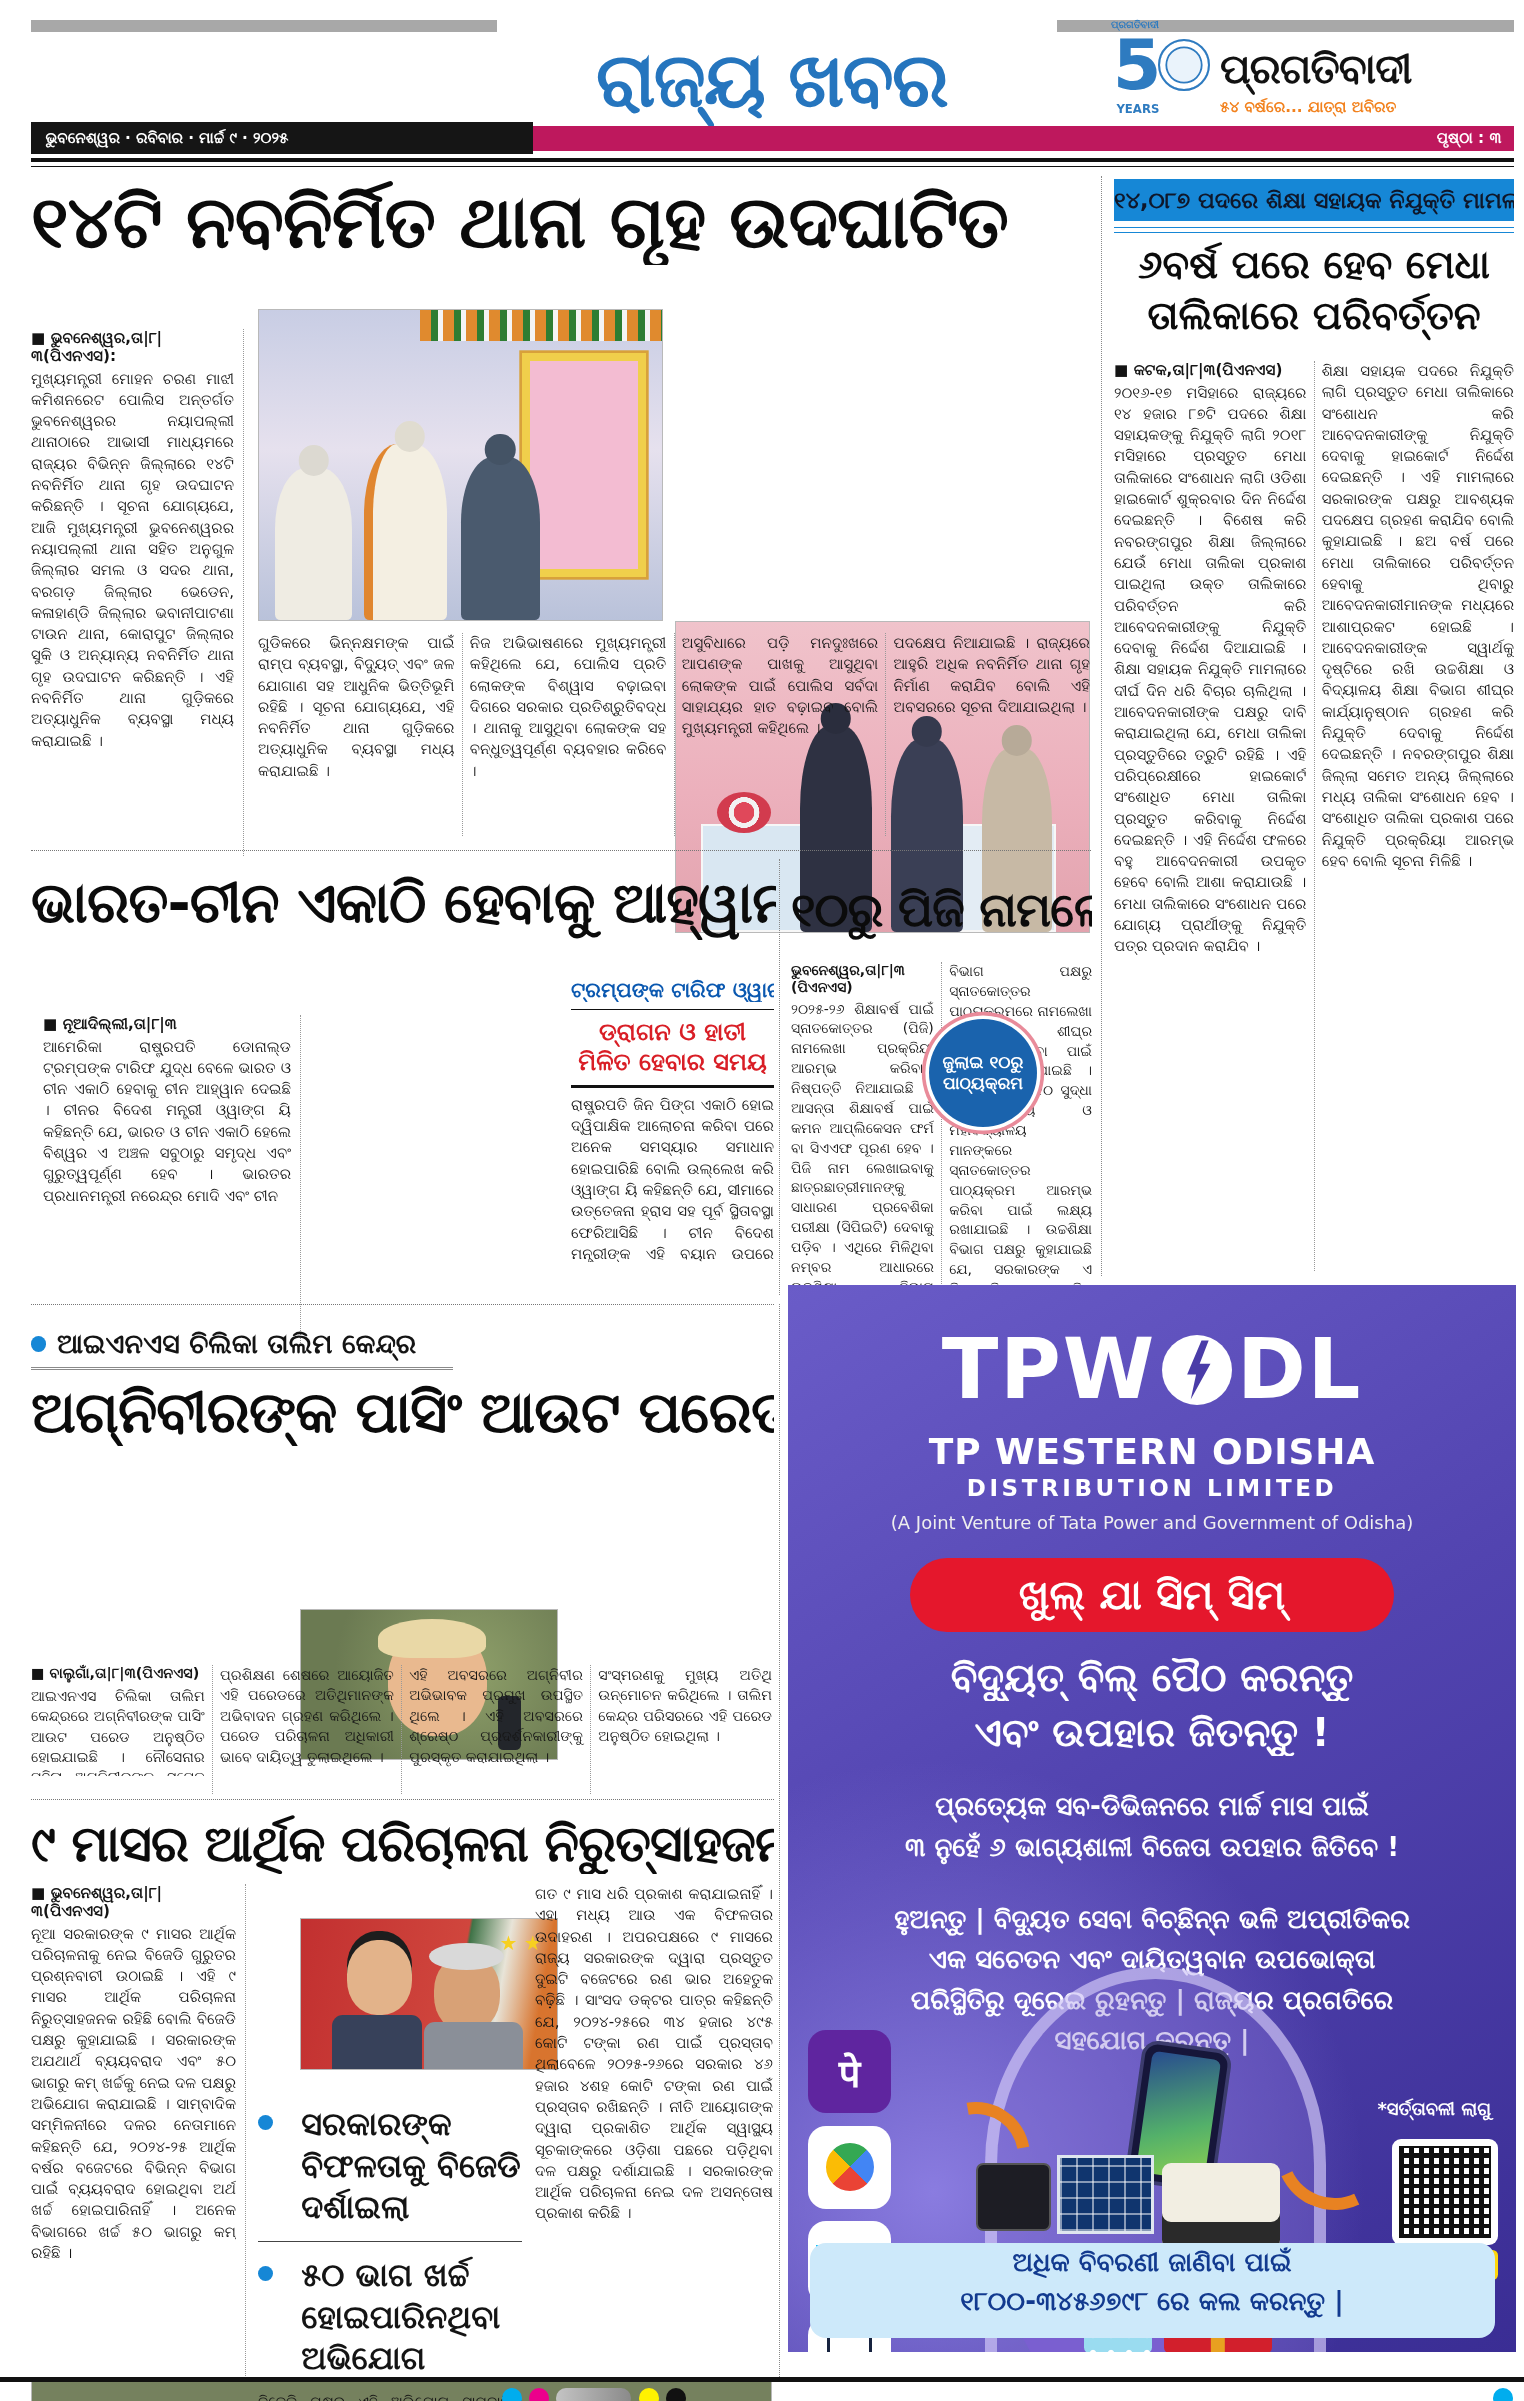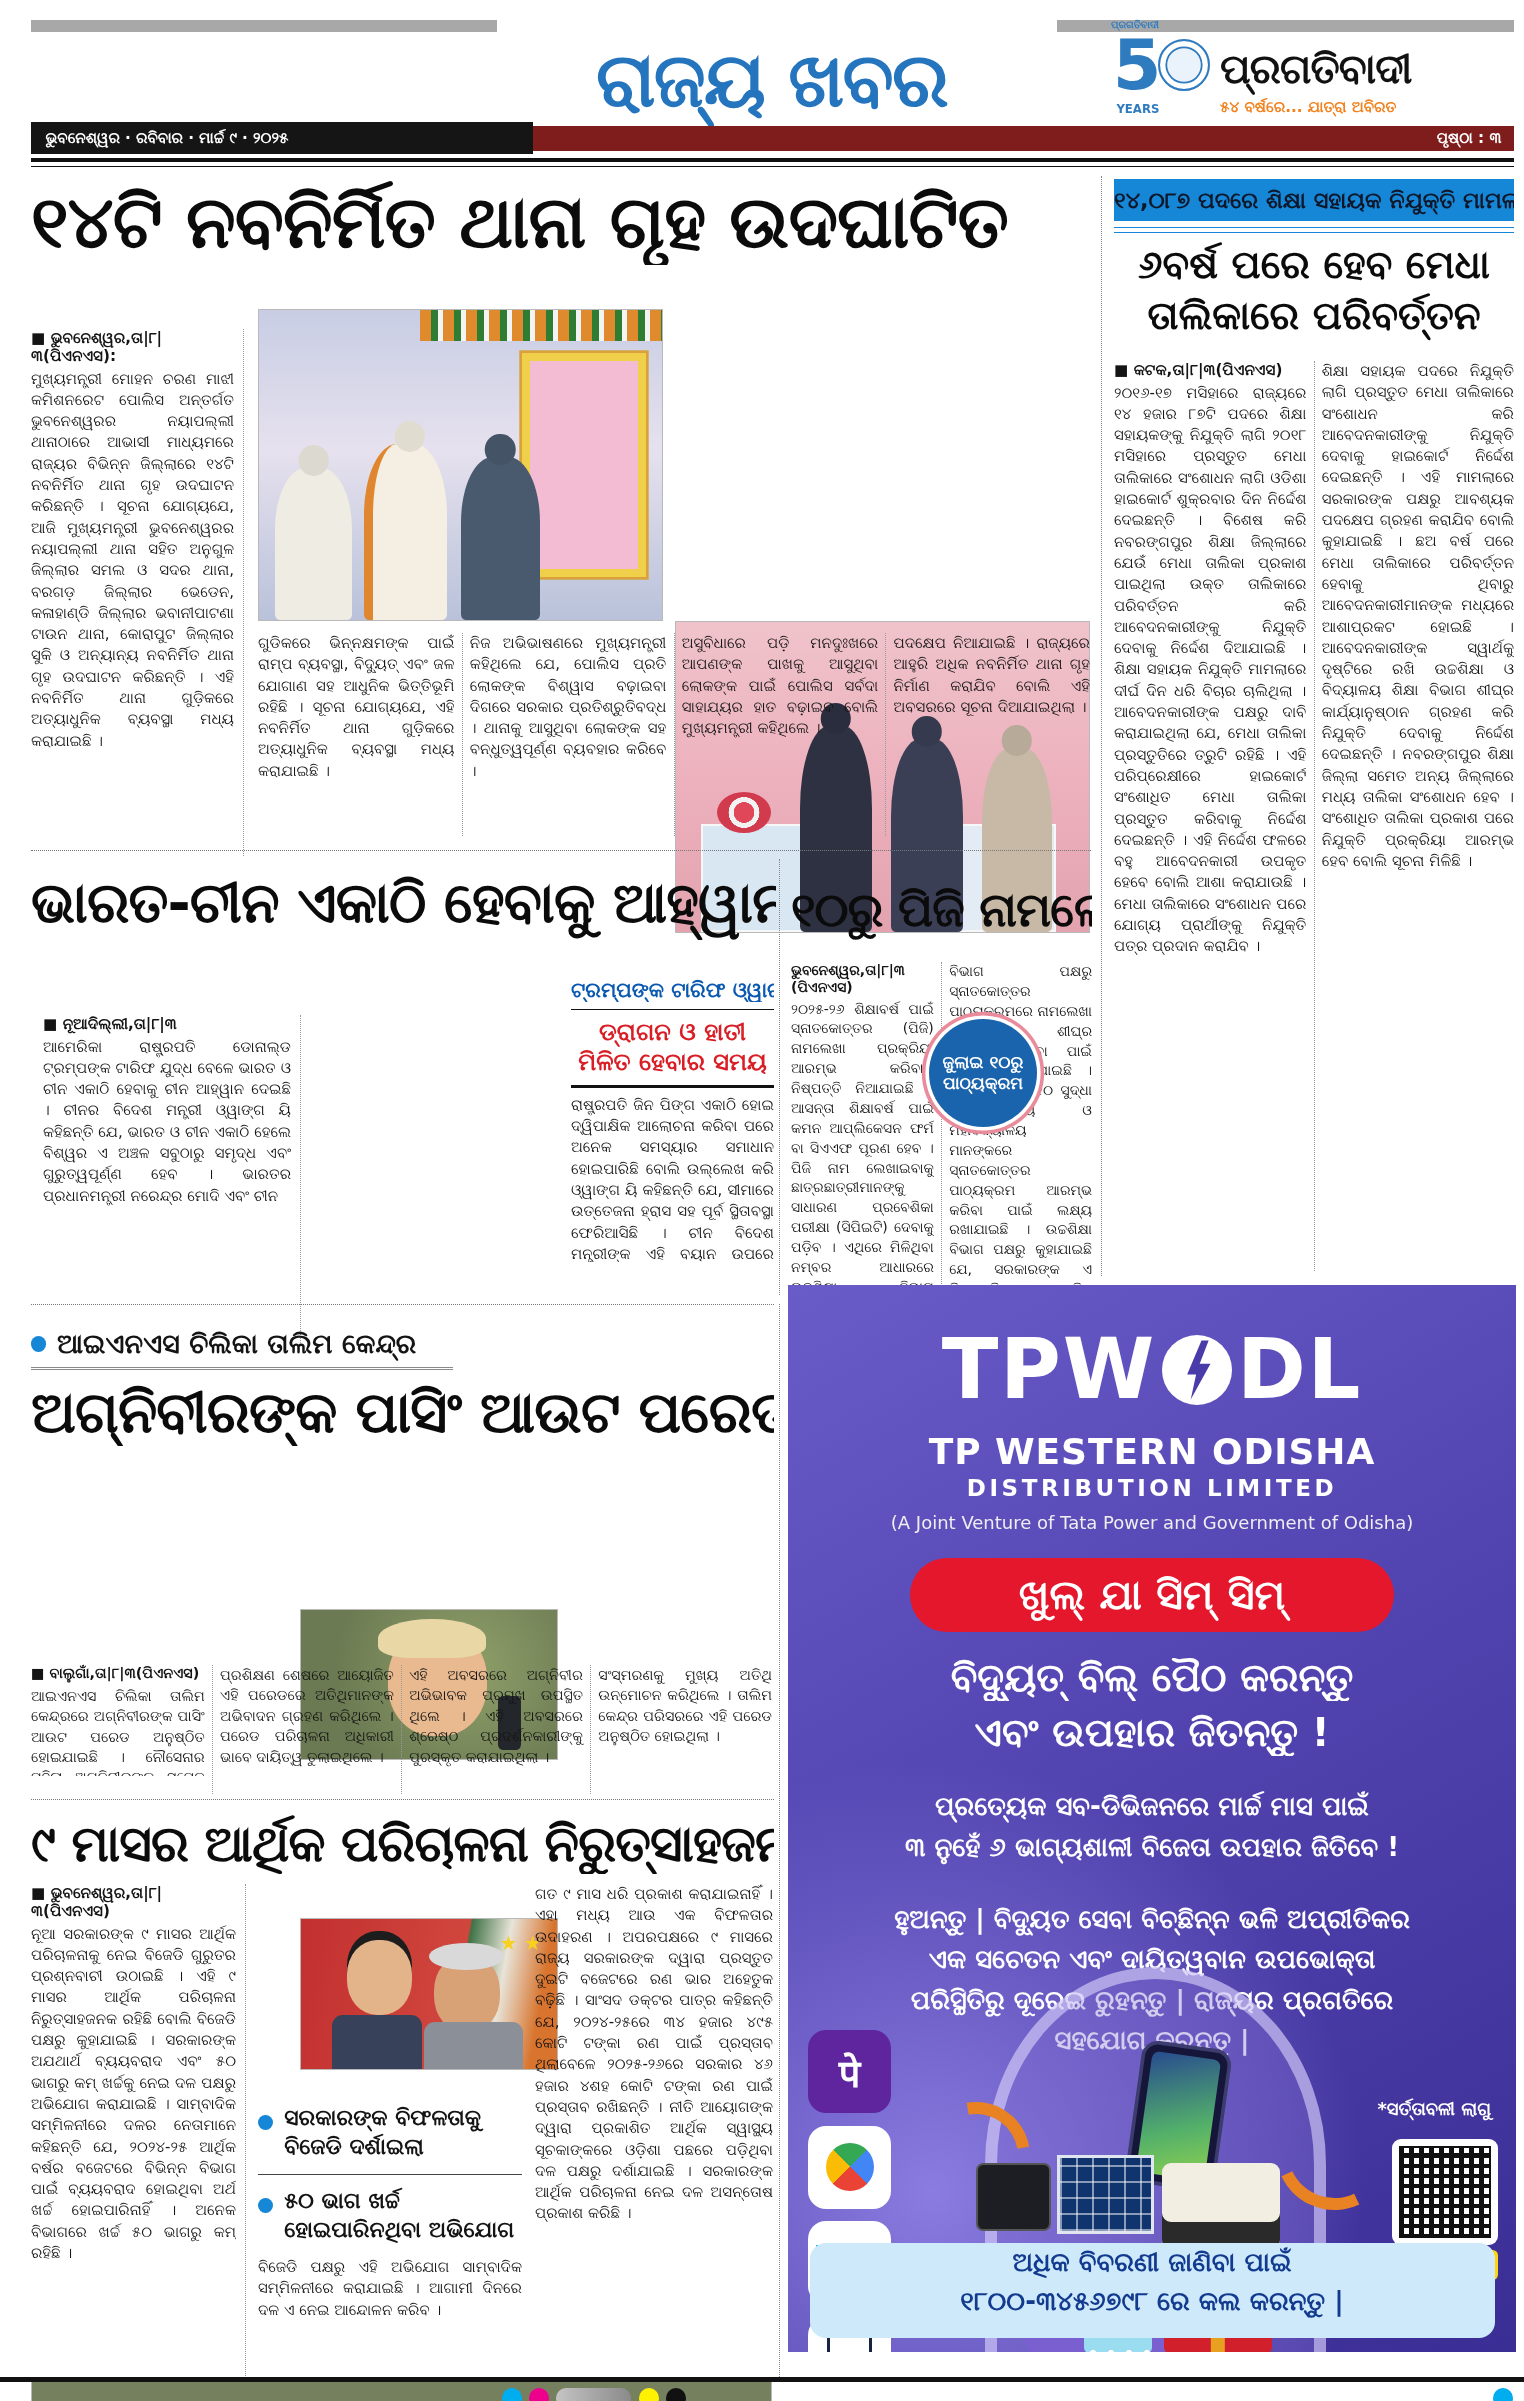--- a/index.html
+++ b/index.html
@@ -16,21 +16,21 @@
   .dotted-h { border-top: 1.8px dotted #777; }
   .colrow { display: flex; }
   .colrow > div { flex: 1; padding: 0 7.2px; }
   .colrow > div:not(:last-child) { border-right: 0.9px dotted #999; }
   .colrow > div:first-child { padding-left: 0; }
   .colrow > div:last-child { padding-right: 0; }
 
   
   .gray-bar { background: #a8a8a8; height: 11.7px; }
   .masthead { font-size: 75px; font-weight: 700; color: #2575be; text-align: center; letter-spacing: -1.8px; white-space: nowrap; overflow: hidden; }
-  .black-bar { background: #7f1d1d; color: #fff; }
+  .black-bar { background: #be185d; color: #fff; }
   .double-rule { border-top: 4.5px solid #111; border-bottom: 1.8px solid #111; height: 9px; }
 
   .kicker-box { background: #1687d6; color: #0f172a; font-weight: 700; font-size: 22.4px; text-align: center; line-height: 42px; overflow: hidden; white-space: nowrap; }
   .kicker-rule { border-top: 1.8px solid #1687d6; border-bottom: 1.8px solid #1687d6; height: 6.3px; }
 
   .photo { overflow: hidden; position: relative; border: 0.9px solid #b9b9b9; }
   .fig { position: absolute; border-radius: 40% 40% 5.4px 5.4px; }
   .fig::before { content: ""; position: absolute; top: -23px; left: 50%; transform: translateX(-50%);
     width: 30.5px; height: 30.5px; border-radius: 50%; background: inherit; filter: brightness(.92); }
 
@@ -41,21 +41,21 @@
 
   .circle-inset { position: absolute; width: 108px; height: 108px; border-radius: 50%;
     background: #1a63ad; box-shadow: 0 0 0 3.6px #fff, 0 0 0 7.2px #e98b9a;
     color: #fff; font-weight: 700; font-size: 17px; text-align: center;
     display: flex; align-items: center; justify-content: center; line-height: 1.25; padding: 7.2px; }
 
   .bullet-kicker { display: flex; align-items: center; gap: 10.8px; font-weight: 700; font-size: 27px; }
   .blue-dot { width: 15.2px; height: 15.2px; border-radius: 50%; background: #1687d6; flex: 0 0 auto; }
   .dbl-under { border-bottom: 3.6px double #8a8a8a; padding-bottom: 7.2px; }
 
-  .bullet-item { display: flex; gap: 11px; font-weight: 700; font-size: 22px; line-height: 1.3; align-items: flex-start; }
+  .bullet-item { display: flex; gap: 28px; font-weight: 700; font-size: 32px; line-height: 1.3; align-items: flex-start; }
   .bullet-item .blue-dot { margin-top: 10.8px; }
 
   
   .ad { background: radial-gradient(circle at 20% 85%, #8a7ce0 0%, rgba(138,124,224,0) 40%),
                linear-gradient(150deg, #6a5cc8 0%, #5244b0 45%, #3a2d94 100%);
     overflow: hidden; }
   .ad-brand { color: #fff; font-weight: 700; font-size: 83px; letter-spacing: 1.8px; display: flex; align-items: center; justify-content: center; gap: 5.4px; }
   .bolt-o { display: inline-block; width: 70px; height: 70px; border-radius: 50%; background: #fff; position: relative; }
   .bolt-o svg { position: absolute; inset: 0; }
   .ad-sub1 { color: #fff; font-weight: 700; font-size: 36px; text-align: center; letter-spacing: 0.9px; }

